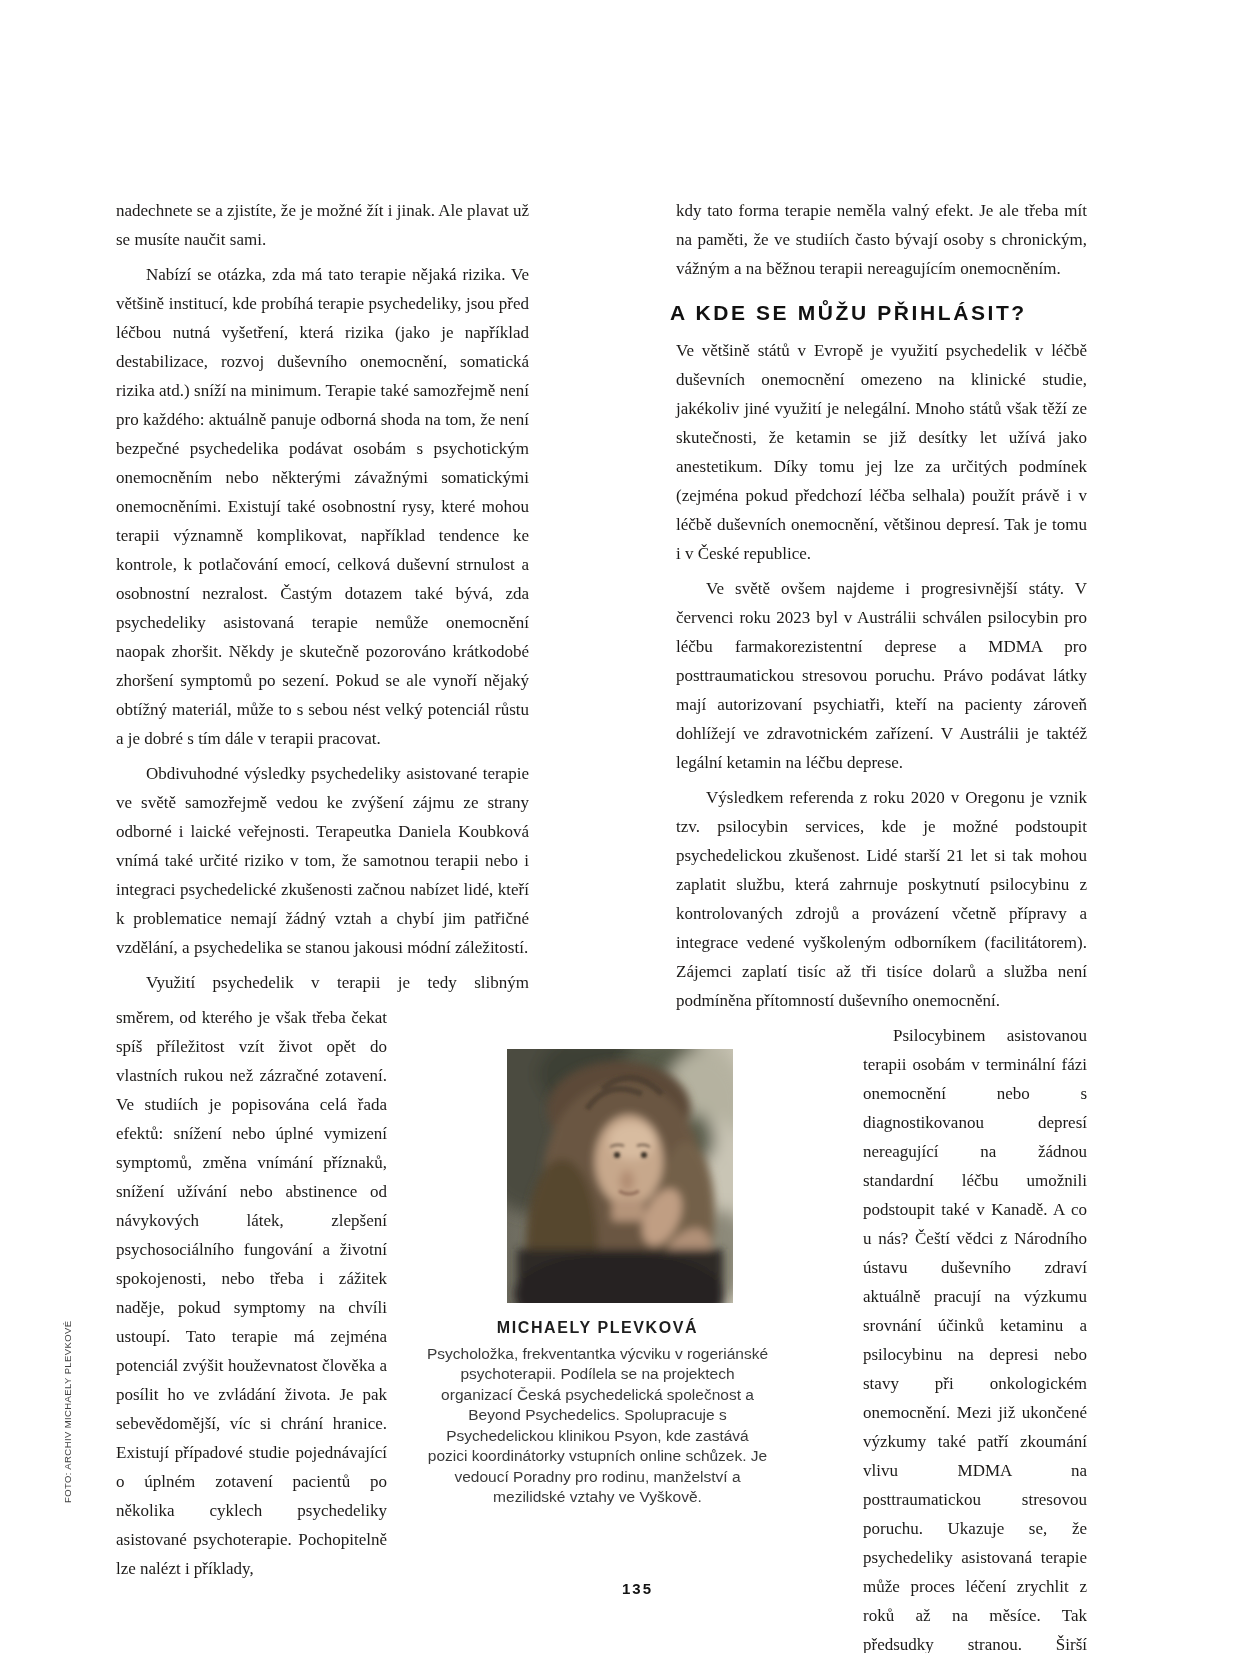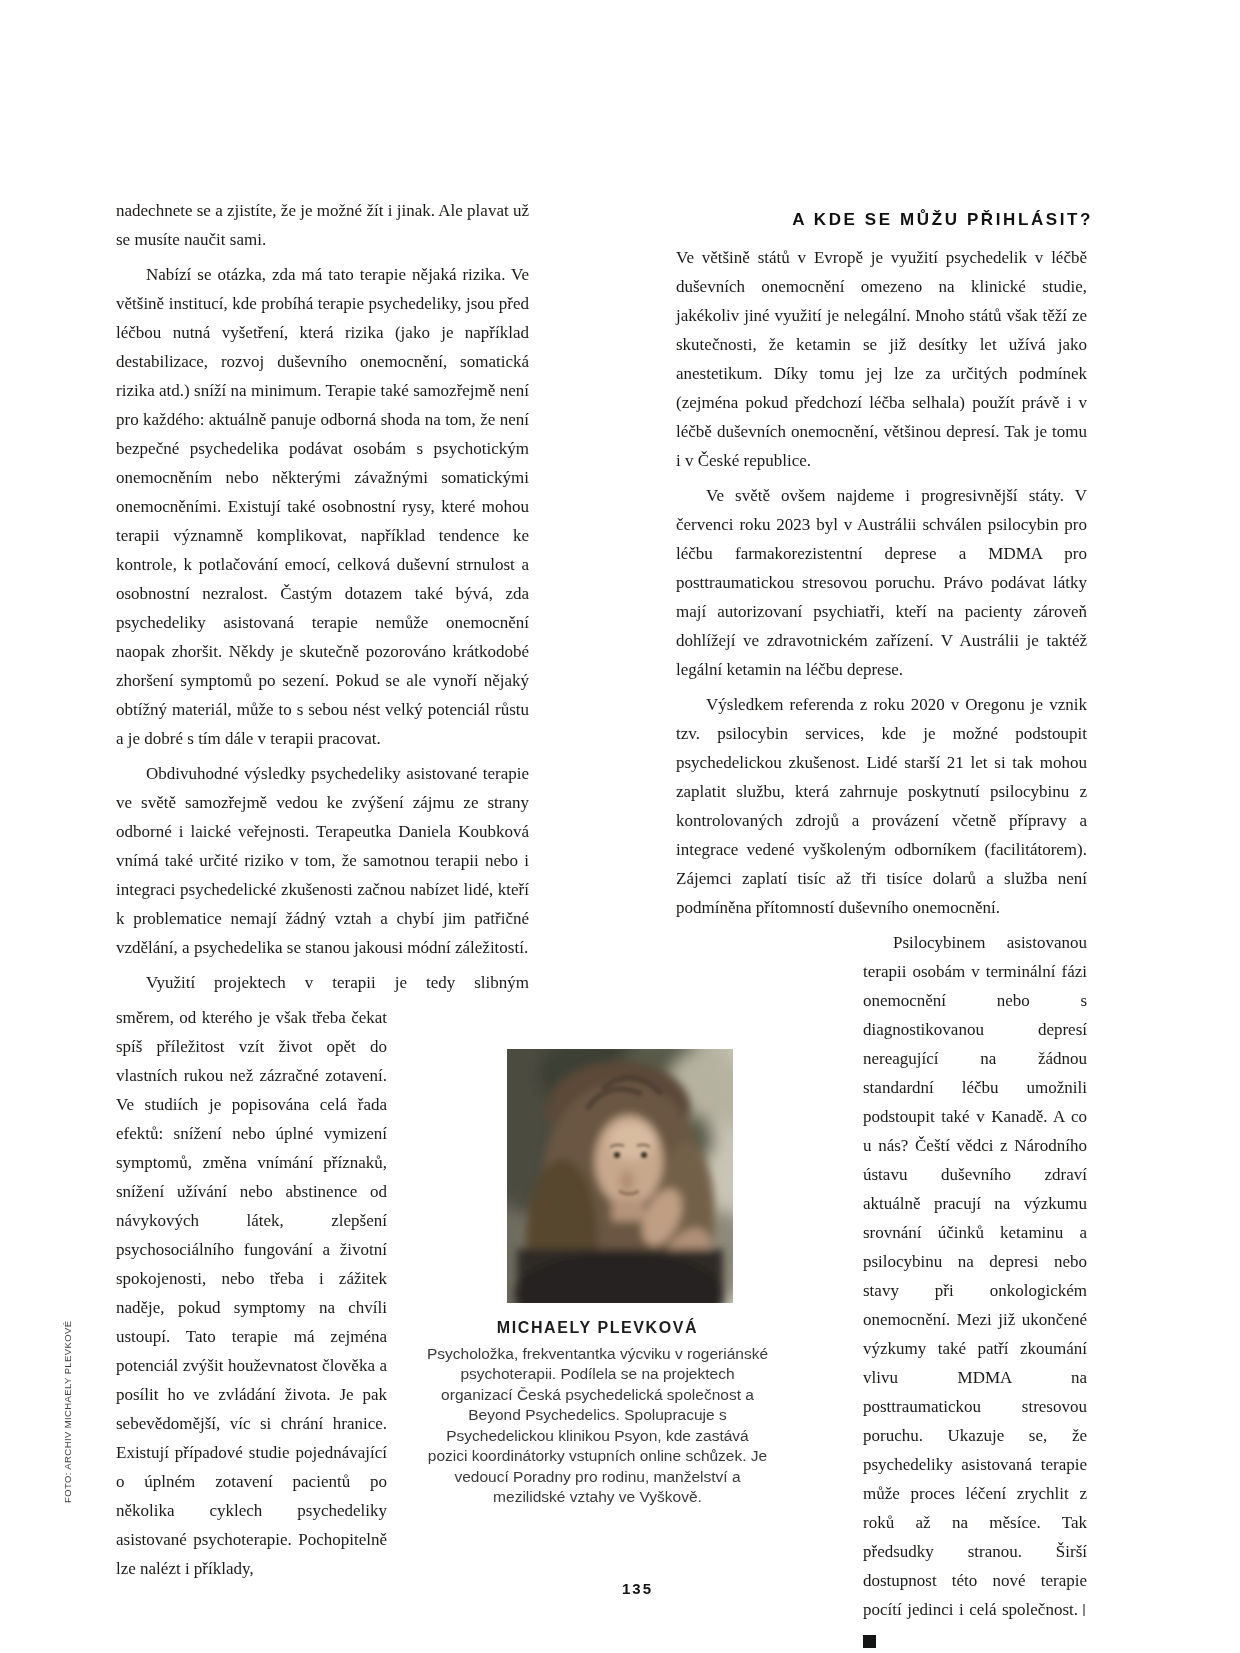--- a/index.html
+++ b/index.html
@@ -20,26 +20,26 @@
   }
   .col p { margin: 6px; }
   .ind { text-indent: 30px; }
   .line-justify { text-align-last: justify; }
   #left-col  { left: 110px; top: 190px; width: 425px; }
   #right-col { left: 670px; top: 190px; width: 423px; }
   .narrow-left  { width: 283px; }
   .narrow-right { width: 236px; margin-left: 187px; }
   h2.section-heading {
     font-family: "Liberation Sans", sans-serif;
-    font-size: 17px;
+    font-size: 21px;
     font-weight: 800;
     letter-spacing: 2.6px;
     color: #111;
     margin: 15px 0 9px 0;
-    text-align: right;
+    text-align: left;
   }
   #portrait {
     position: absolute;
     left: 507px; top: 1049px;
     width: 226px; height: 254px;
     overflow: hidden;
   }
   #caption {
     position: absolute;
     left: 425px; top: 1318px; width: 345px;
@@ -97,27 +97,28 @@
     vertical-align: -1px;
   }
 </style>
 </head>
 <body>
 
 <div class="col" id="left-col">
   <p>nadechnete se a zjistíte, že je možné žít i jinak. Ale plavat už se musíte naučit sami.</p>
   <p class="ind">Nabízí se otázka, zda má tato terapie nějaká rizika. Ve většině institucí, kde probíhá terapie psychedeliky, jsou před léčbou nutná vyšetření, která rizika (jako je například destabilizace, rozvoj duševního onemocnění, somatická rizika atd.) sníží na minimum. Terapie také samozřejmě není pro každého: aktuálně panuje odborná shoda na tom, že není bezpečné psychedelika podávat osobám s psychotickým onemocněním nebo některými závažnými somatickými onemocněními. Existují také osobnostní rysy, které mohou terapii významně komplikovat, například tendence ke kontrole, k potlačování emocí, celková duševní strnulost a osobnostní nezralost. Častým dotazem také bývá, zda psychedeliky asistovaná terapie nemůže onemocnění naopak zhoršit. Někdy je skutečně pozorováno krátkodobé zhoršení symptomů po sezení. Pokud se ale vynoří nějaký obtížný materiál, může to s sebou nést velký potenciál růstu a je dobré s tím dále v terapii pracovat.</p>
   <p class="ind">Obdivuhodné výsledky psychedeliky asistované terapie ve světě samozřejmě vedou ke zvýšení zájmu ze strany odborné i laické veřejnosti. Terapeutka Daniela Koubková vnímá také určité riziko v tom, že samotnou terapii nebo i integraci psychedelické zkušenosti začnou nabízet lidé, kteří k problematice nemají žádný vztah a chybí jim patřičné vzdělání, a psychedelika se stanou jakousi módní záležitostí.</p>
-  <p class="ind line-justify">Využití projektech v terapii je tedy slibným</p>
+  <p class="ind line-justify">Využití psychedelik v terapii je tedy slibným</p>
   <div class="narrow-left">
     <p>směrem, od kterého je však třeba čekat spíš příležitost vzít život opět do vlastních rukou než zázračné zotavení. Ve studiích je popisována celá řada efektů: snížení nebo úplné vymizení symptomů, změna vnímání příznaků, snížení užívání nebo abstinence od návykových látek, zlepšení psychosociálního fungování a životní spokojenosti, nebo třeba i zážitek naděje, pokud symptomy na chvíli ustoupí. Tato terapie má zejména potenciál zvýšit houževnatost člověka a posílit ho ve zvládání života. Je pak sebevědomější, víc si chrání hranice. Existují případové studie pojednávající o úplném zotavení pacientů po několika cyklech psychedeliky asistované psychoterapie. Pochopitelně lze nalézt i příklady,</p>
   </div>
 </div>
 
 <div class="col" id="right-col">
+  <p>kdy tato forma terapie neměla valný efekt. Je ale třeba mít na paměti, že ve studiích často bývají osoby s chronickým, vážným a na běžnou terapii nereagujícím onemocněním.</p>
   <h2 class="section-heading">A KDE SE MŮŽU PŘIHLÁSIT?</h2>
   <p>Ve většině států v Evropě je využití psychedelik v léčbě duševních onemocnění omezeno na klinické studie, jakékoliv jiné využití je nelegální. Mnoho států však těží ze skutečnosti, že ketamin se již desítky let užívá jako anestetikum. Díky tomu jej lze za určitých podmínek (zejména pokud předchozí léčba selhala) použít právě i v léčbě duševních onemocnění, většinou depresí. Tak je tomu i v České republice.</p>
   <p class="ind">Ve světě ovšem najdeme i progresivnější státy. V červenci roku 2023 byl v Austrálii schválen psilocybin pro léčbu farmakorezistentní deprese a MDMA pro posttraumatickou stresovou poruchu. Právo podávat látky mají autorizovaní psychiatři, kteří na pacienty zároveň dohlížejí ve zdravotnickém zařízení. V Austrálii je taktéž legální ketamin na léčbu deprese.</p>
   <p class="ind">Výsledkem referenda z roku 2020 v Oregonu je vznik tzv. psilocybin services, kde je možné podstoupit psychedelickou zkušenost. Lidé starší 21 let si tak mohou zaplatit službu, která zahrnuje poskytnutí psilocybinu z kontrolovaných zdrojů a provázení včetně přípravy a integrace vedené vyškoleným odborníkem (facilitátorem). Zájemci zaplatí tisíc až tři tisíce dolarů a služba není podmíněna přítomností duševního onemocnění.</p>
   <div class="narrow-right">
     <p class="ind"><span>Psilocybinem asistovanou terapii osobám v terminální fázi onemocnění nebo s diagnostikovanou depresí nereagující na žádnou standardní léčbu umožnili podstoupit také v Kanadě. A co u nás? Čeští vědci z Národního ústavu duševního zdraví aktuálně pracují na výzkumu srovnání účinků ketaminu a psilocybinu na depresi nebo stavy při onkologickém onemocnění. Mezi již ukončené výzkumy také patří zkoumání vlivu MDMA na posttraumatickou stresovou poruchu. Ukazuje se, že psychedeliky asistovaná terapie může proces léčení zrychlit z roků až na měsíce. Tak předsudky stranou. Širší dostupnost této nové terapie pocítí jedinci i celá společnost.</span><span class="em-bar"></span><span class="em-box">n</span></p>
   </div>
 </div>
 
 <div id="portrait">

